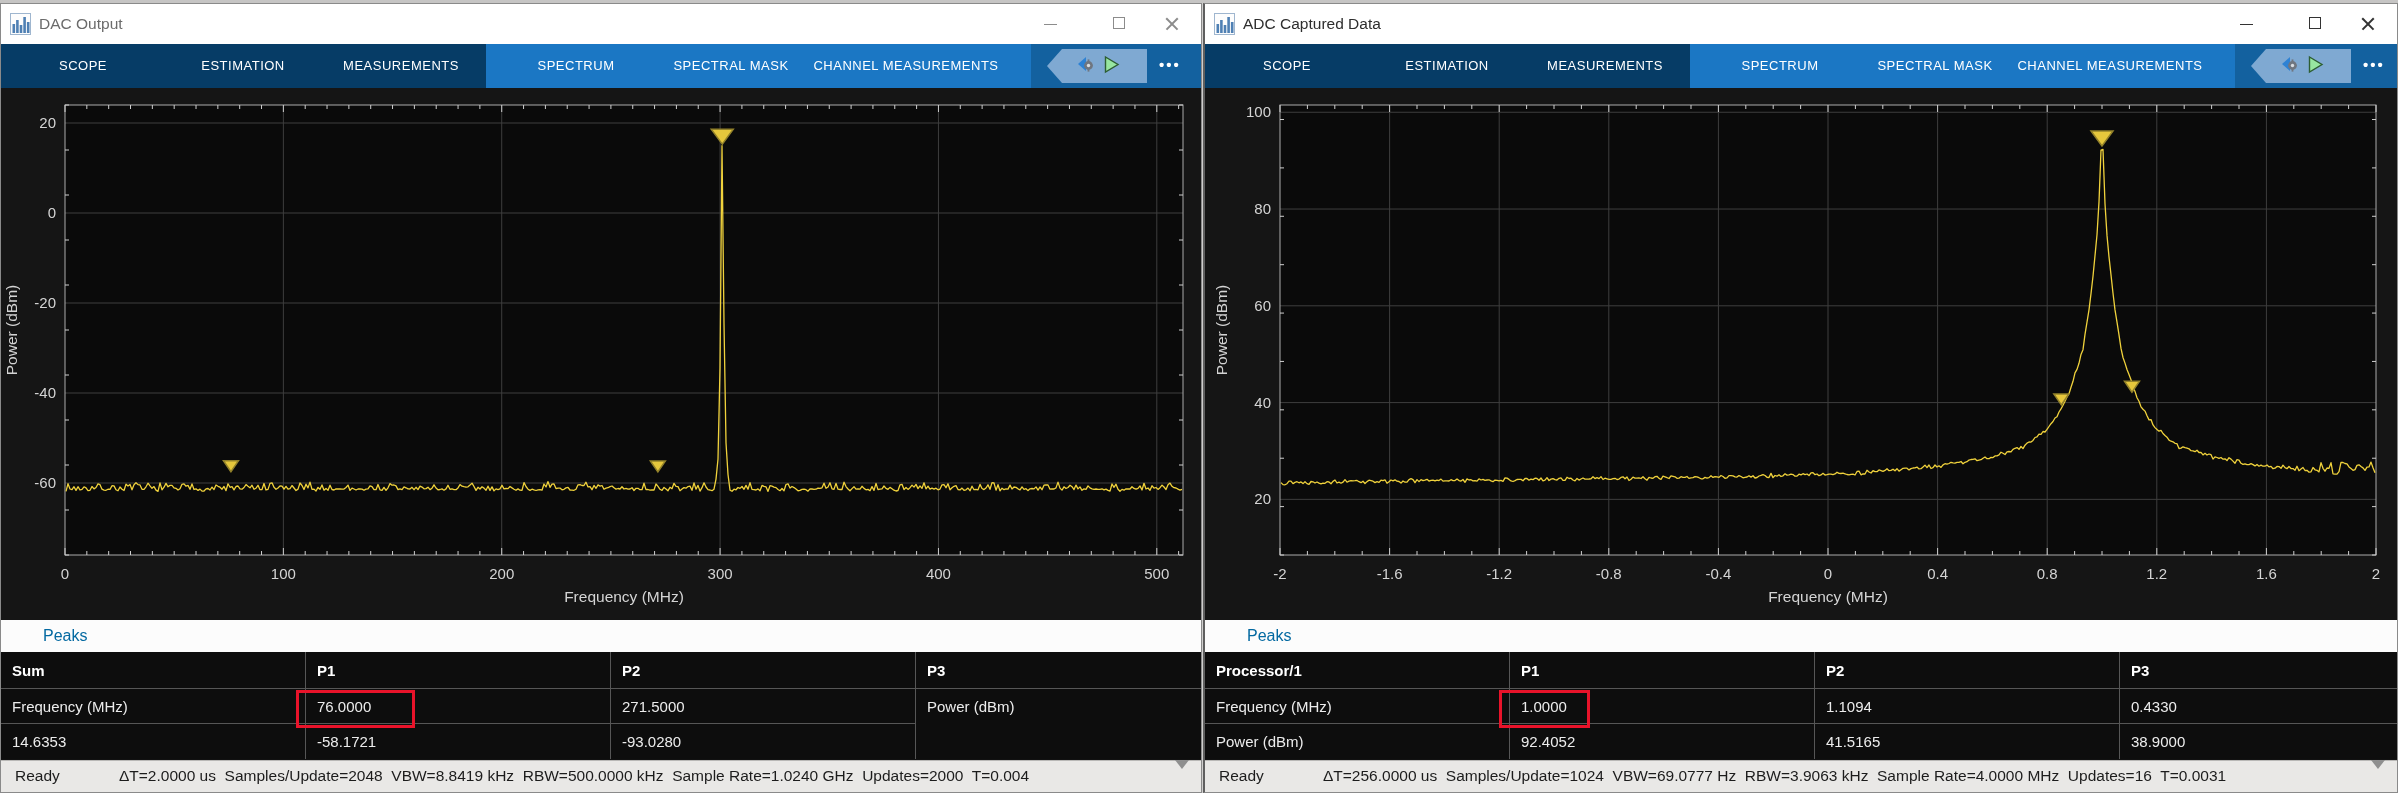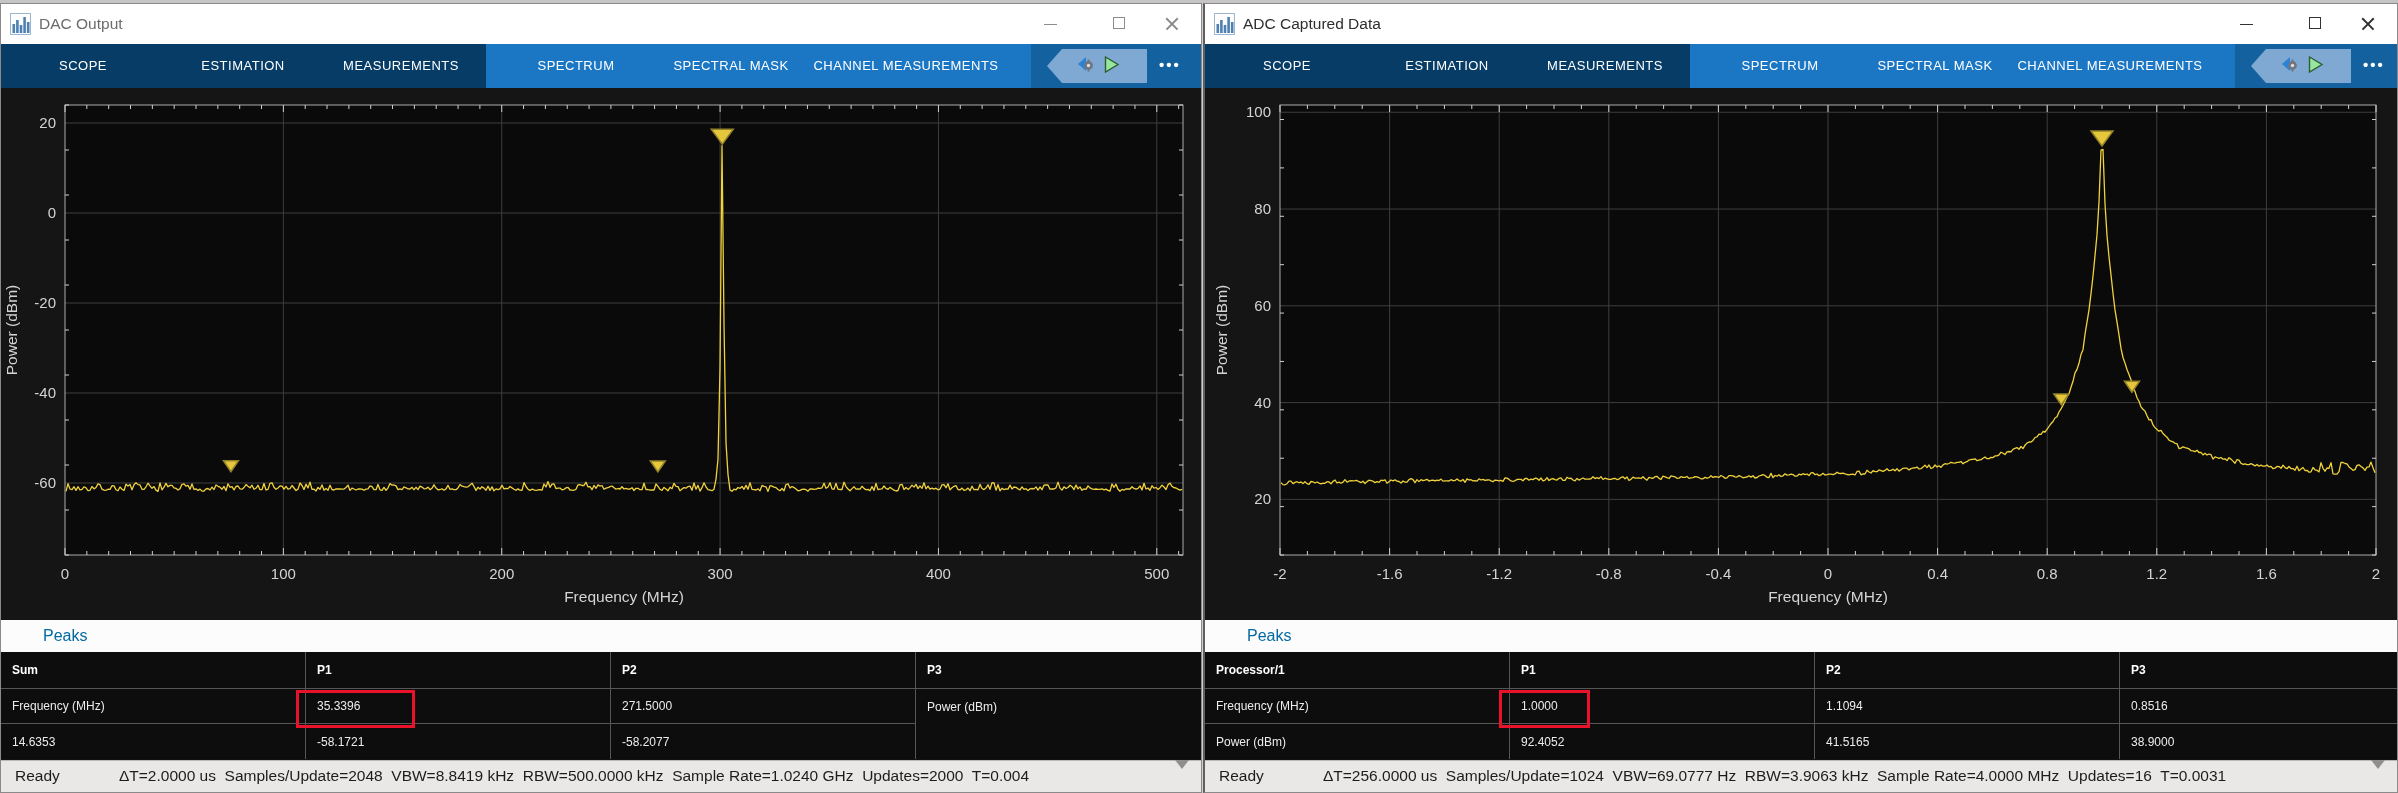--- a/index.html
+++ b/index.html
@@ -30,21 +30,21 @@
   .banner{position:absolute;left:16px;top:5px;width:100px;height:34px;background:#7fa9d2;clip-path:polygon(15px 0,100% 0,100% 100%,15px 100%,0 50%);display:flex;align-items:center;justify-content:center;gap:8px;}
   .dots{position:absolute;left:128px;top:0;height:44px;line-height:42px;color:#fff;font-size:15px;letter-spacing:2px;font-weight:bold;}
   
   .chartpanel{position:absolute;left:0;top:84px;right:0;height:532px;background:#151515;}
   .chartpanel svg{display:block;}
   
   .peaksbar{position:absolute;left:0;top:616px;right:0;height:32px;background:#fcfcfc;color:#0369a1;font-size:16px;line-height:32px;}
   .peaksbar span{margin-left:42px;}
   
   .ptable{position:absolute;left:0;top:648px;right:0;height:107px;background:#0d0d0d;display:grid;grid-template-columns:305px 305px 305px 1fr;grid-template-rows:37px 35px 35px;}
-  .ptable .cell{box-sizing:border-box;color:#ececec;font-size:12px;padding-left:11px;display:flex;align-items:center;border-right:1px solid #565656;border-bottom:1px solid #565656;white-space:nowrap;overflow:hidden;}
+  .ptable .cell{box-sizing:border-box;color:#ececec;font-size:15px;padding-left:11px;display:flex;align-items:center;border-right:1px solid #565656;border-bottom:1px solid #565656;white-space:nowrap;overflow:hidden;}
   .ptable .cell:nth-child(4n){border-right:none;}
   .ptable .cell.lastrow{border-bottom:none;}
   .ptable .hdr{font-weight:bold;color:#fff;}
   .redbox{position:absolute;border:3.5px solid #e8132a;box-sizing:border-box;height:38px;top:686px;background:transparent;}
   .w0 .redbox{left:295px;width:119px;}
   .w1 .redbox{left:294px;width:91px;}
   
   .statusbar{position:absolute;left:0;bottom:0;right:0;height:31px;background:#e9e8e6;border-top:1px solid #b9b8b6;color:#1c1c1c;font-size:15.5px;}
   .ready{position:absolute;left:14px;top:0;line-height:30px;}
   .sinfo{position:absolute;left:118px;top:0;line-height:30px;white-space:pre;}
@@ -267,26 +267,26 @@
         <path d="M 656.845703125 383.93465000000003 L 649.345703125 372.93465000000003 L 664.345703125 372.93465000000003 Z" fill="#e6c73c" stroke="#93822a" stroke-width="1.5"></path>
       </svg>
   </div>
   <div class="peaksbar"><span>Peaks</span></div>
   <div class="ptable">
     <div class="cell hdr">Sum</div>
     <div class="cell hdr">P1</div>
     <div class="cell hdr">P2</div>
     <div class="cell hdr">P3</div>
     <div class="cell">Frequency (MHz)</div>
-    <div class="cell">35.3396</div>
+    <div class="cell">76.0000</div>
     <div class="cell">271.5000</div>
     <div class="cell lastrow">Power (dBm)</div>
     <div class="cell lastrow">14.6353</div>
     <div class="cell lastrow">-58.1721</div>
-    <div class="cell lastrow">-58.2077</div>
+    <div class="cell lastrow">-93.0280</div>
   </div>
   <div class="redbox"></div>
   <div class="statusbar">
     <span class="ready">Ready</span>
     <span class="sinfo">ΔT=2.0000 us  Samples/Update=2048  VBW=8.8419 kHz  RBW=500.0000 kHz  Sample Rate=1.0240 GHz  Updates=2000  T=0.004</span>
     <span class="tri"><span class="bar"></span><span class="tr"></span></span>
   </div>
 </section>
 
 <section class="window w1">
@@ -486,21 +486,21 @@
   </div>
   <div class="peaksbar"><span>Peaks</span></div>
   <div class="ptable">
     <div class="cell hdr">Processor/1</div>
     <div class="cell hdr">P1</div>
     <div class="cell hdr">P2</div>
     <div class="cell hdr">P3</div>
     <div class="cell">Frequency (MHz)</div>
     <div class="cell">1.0000</div>
     <div class="cell">1.1094</div>
-    <div class="cell">0.8516</div>
+    <div class="cell">0.4330</div>
     <div class="cell lastrow">Power (dBm)</div>
     <div class="cell lastrow">92.4052</div>
     <div class="cell lastrow">41.5165</div>
     <div class="cell lastrow">38.9000</div>
   </div>
   <div class="redbox"></div>
   <div class="statusbar">
     <span class="ready">Ready</span>
     <span class="sinfo">ΔT=256.0000 us  Samples/Update=1024  VBW=69.0777 Hz  RBW=3.9063 kHz  Sample Rate=4.0000 MHz  Updates=16  T=0.0031</span>
     <span class="tri"><span class="bar"></span><span class="tr"></span></span>

